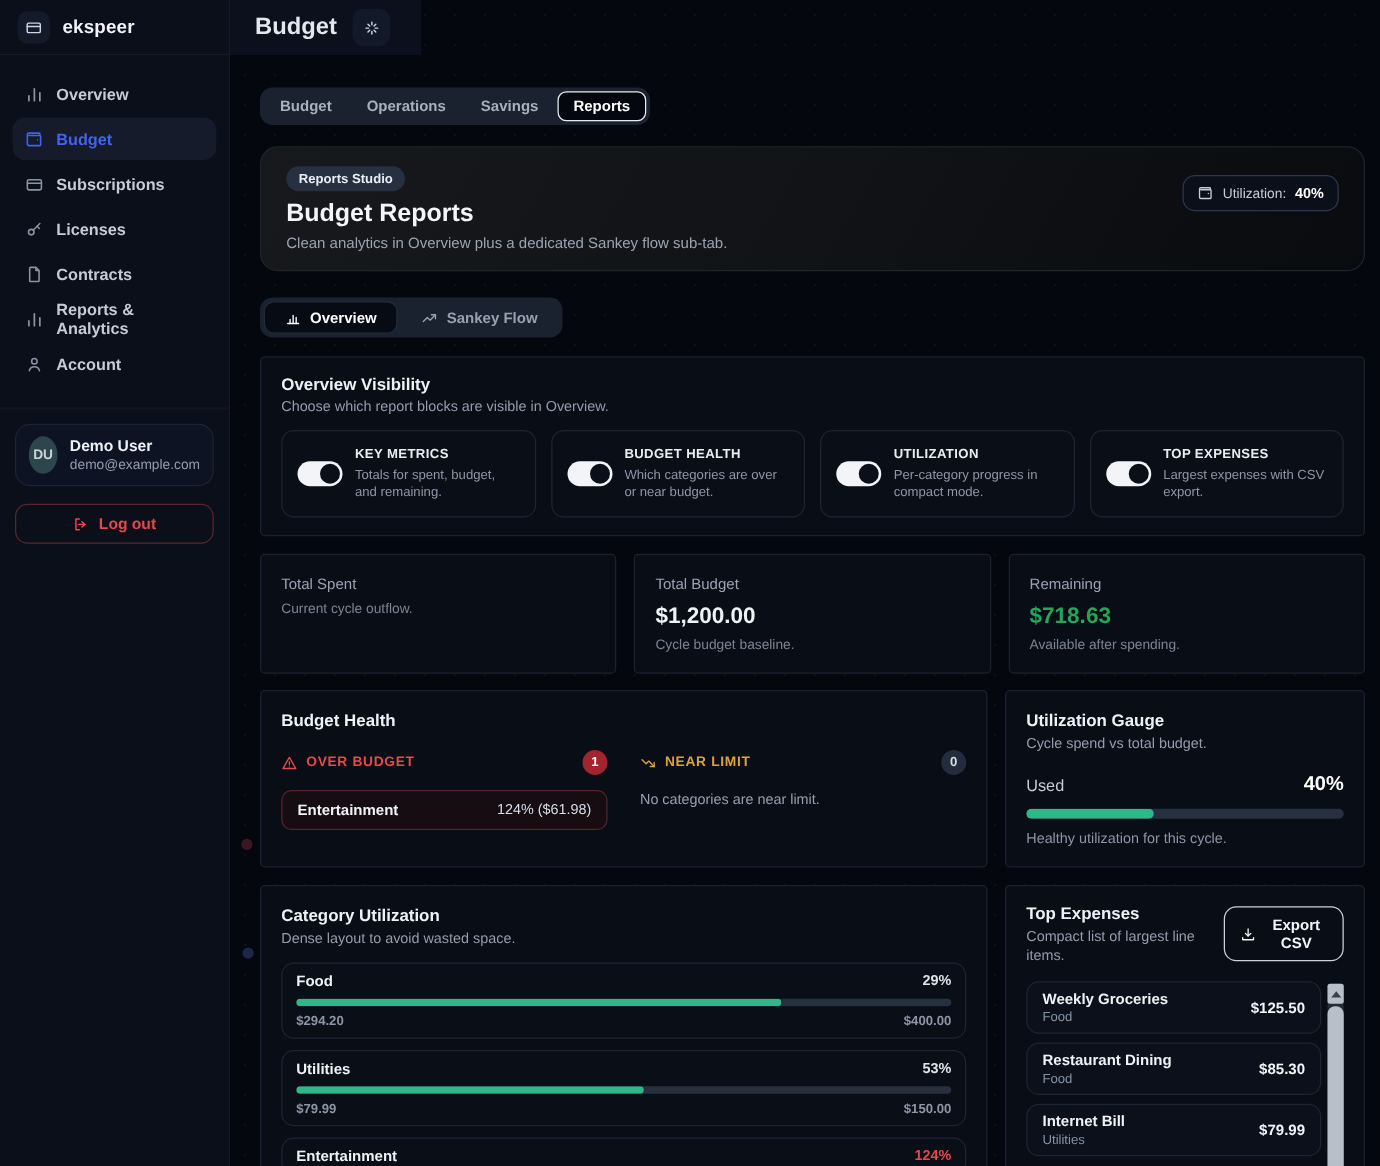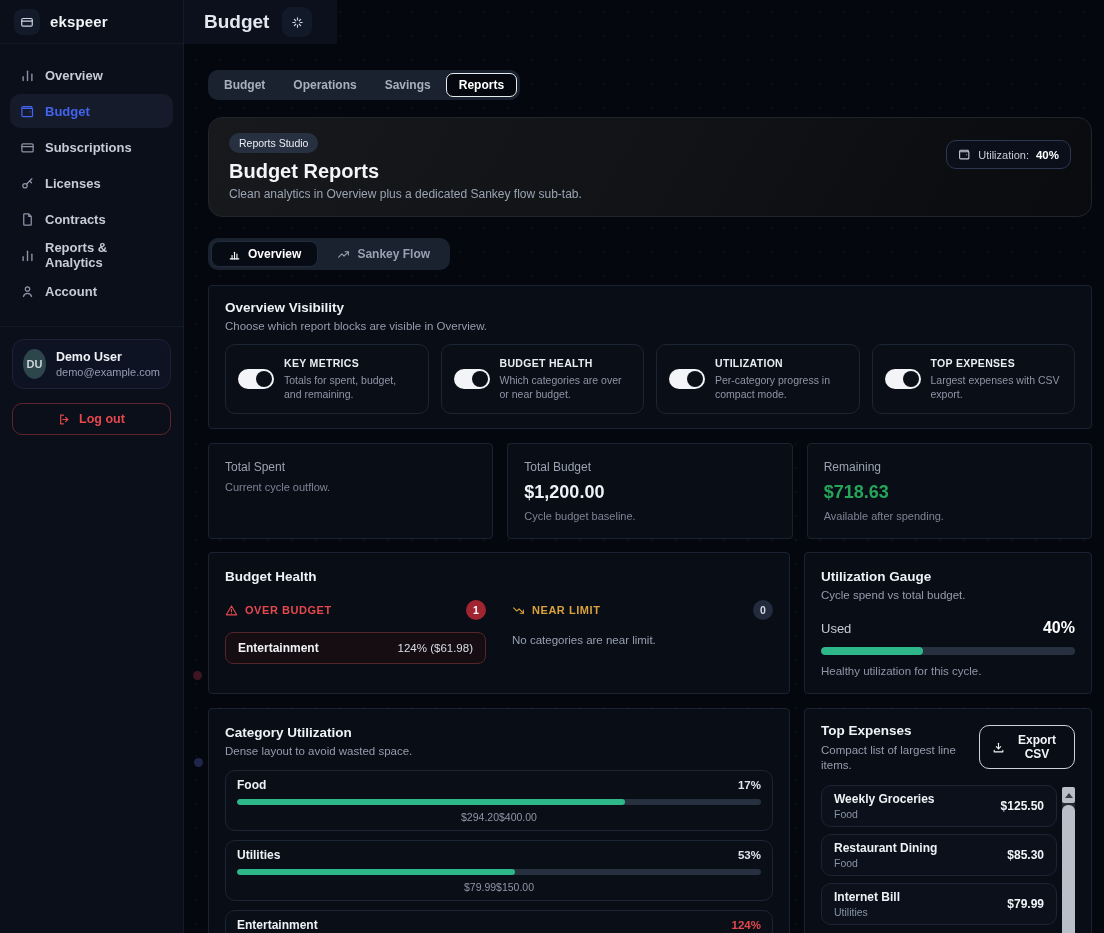--- a/index.html
+++ b/index.html
@@ -71,21 +71,21 @@
     border-radius:8px; cursor:pointer; display:flex; align-items:center; gap:7px; }
   .subtab svg { width:13px; height:13px; }
   .subtab.is-active { background:#070b13; color:#ffffff; border-color:#232c3c; font-weight:700; }
 
   
   .hero { height:100px; border-radius:14px; margin-bottom:21px;
     background:linear-gradient(120deg,#17191d 0%, #101216 55%, #090b0f 100%);
     border:1px solid #20242b; display:flex; justify-content:space-between;
     padding:15px 20px; }
   .hero-badge { display:inline-block; background:#273040; border-radius:999px;
-    padding:4px 10px; font-size:10.5px; font-weight:400; color:#e9edf3; }
+    padding:4px 10px; font-size:10.5px; font-weight:700; color:#e9edf3; }
   .hero-title { font-size:20px; font-weight:800; color:#f3f5f8; margin:7px 0 4px; }
   .hero-sub { font-size:12px; color:#9aa4b2; }
   .util-chip { align-self:flex-start; margin-top:7px; display:flex; align-items:center; gap:7px;
     border:1px solid #2c3850; background:#0a0f1a; border-radius:10px; padding:7px 11px; }
   .util-chip svg { width:13px; height:13px; color:#c7cdd8; }
   .util-chip .lbl { font-size:11px; color:#c7cdd8; }
   .util-chip .val { font-size:11.5px; font-weight:800; color:#ffffff; }
 
   
   .card { background:#090d16; border:1px solid #1a2231; border-radius:4px; }
@@ -145,21 +145,21 @@
 
   
   .catutil-card { padding:16px; min-height:420px; }
   .cat-rows { margin-top:13px; display:flex; flex-direction:column; gap:9px; }
   .cat-row { border:1px solid #1c2534; border-radius:10px; padding:7px 11px; background:#0a0e17; }
   .cat-head { display:flex; justify-content:space-between; align-items:center; }
   .cat-name { font-size:12px; font-weight:700; color:#eef1f5; }
   .cat-pct { font-size:11.5px; font-weight:700; color:#dfe3ea; }
   .cat-bar { height:6px; border-radius:999px; background:#27303f; margin:7px 0 6px; overflow:hidden; }
   .cat-fill { height:100%; border-radius:999px; background:#2eb88a; }
-  .cat-foot { display:flex; justify-content:center; font-size:10.5px; color:#8d96a6; }
+  .cat-foot { display:flex; justify-content:space-between; font-size:10.5px; color:#8d96a6;font-weight:bold; }
   .cat-row.is-over .cat-pct { color:#e5484d; }
 
   
   .expenses-card { padding:14px 16px; min-height:420px; }
   .exp-head { display:flex; justify-content:space-between; align-items:flex-start; gap:8px; }
   .exp-head .card-desc { width:150px; line-height:1.3; }
   .export-btn { border:1px solid #ccd2db; background:transparent; color:#f2f4f7;
     font-family:inherit; font-size:12px; font-weight:800; border-radius:10px;
     padding:7px 12px; display:flex; align-items:center; gap:7px; cursor:pointer; margin-top:2px; }
   .export-btn svg { width:13px; height:13px; }
@@ -490,21 +490,21 @@
 
       <div class="row3">
         <section class="card catutil-card">
           <div class="card-title">Category Utilization</div>
           <div class="card-desc">Dense layout to avoid wasted space.</div>
           <div class="cat-rows">
 
               <div class="cat-row is-ok">
                 <div class="cat-head">
                   <span class="cat-name">Food</span>
-                  <span class="cat-pct">17%</span>
+                  <span class="cat-pct">29%</span>
                 </div>
                 <div class="cat-bar">
                   <div class="cat-fill" style="width: 74%;"></div>
                 </div>
                 <div class="cat-foot">
                   <span>$294.20</span>
                   <span>$400.00</span>
                 </div>
               </div>
 

